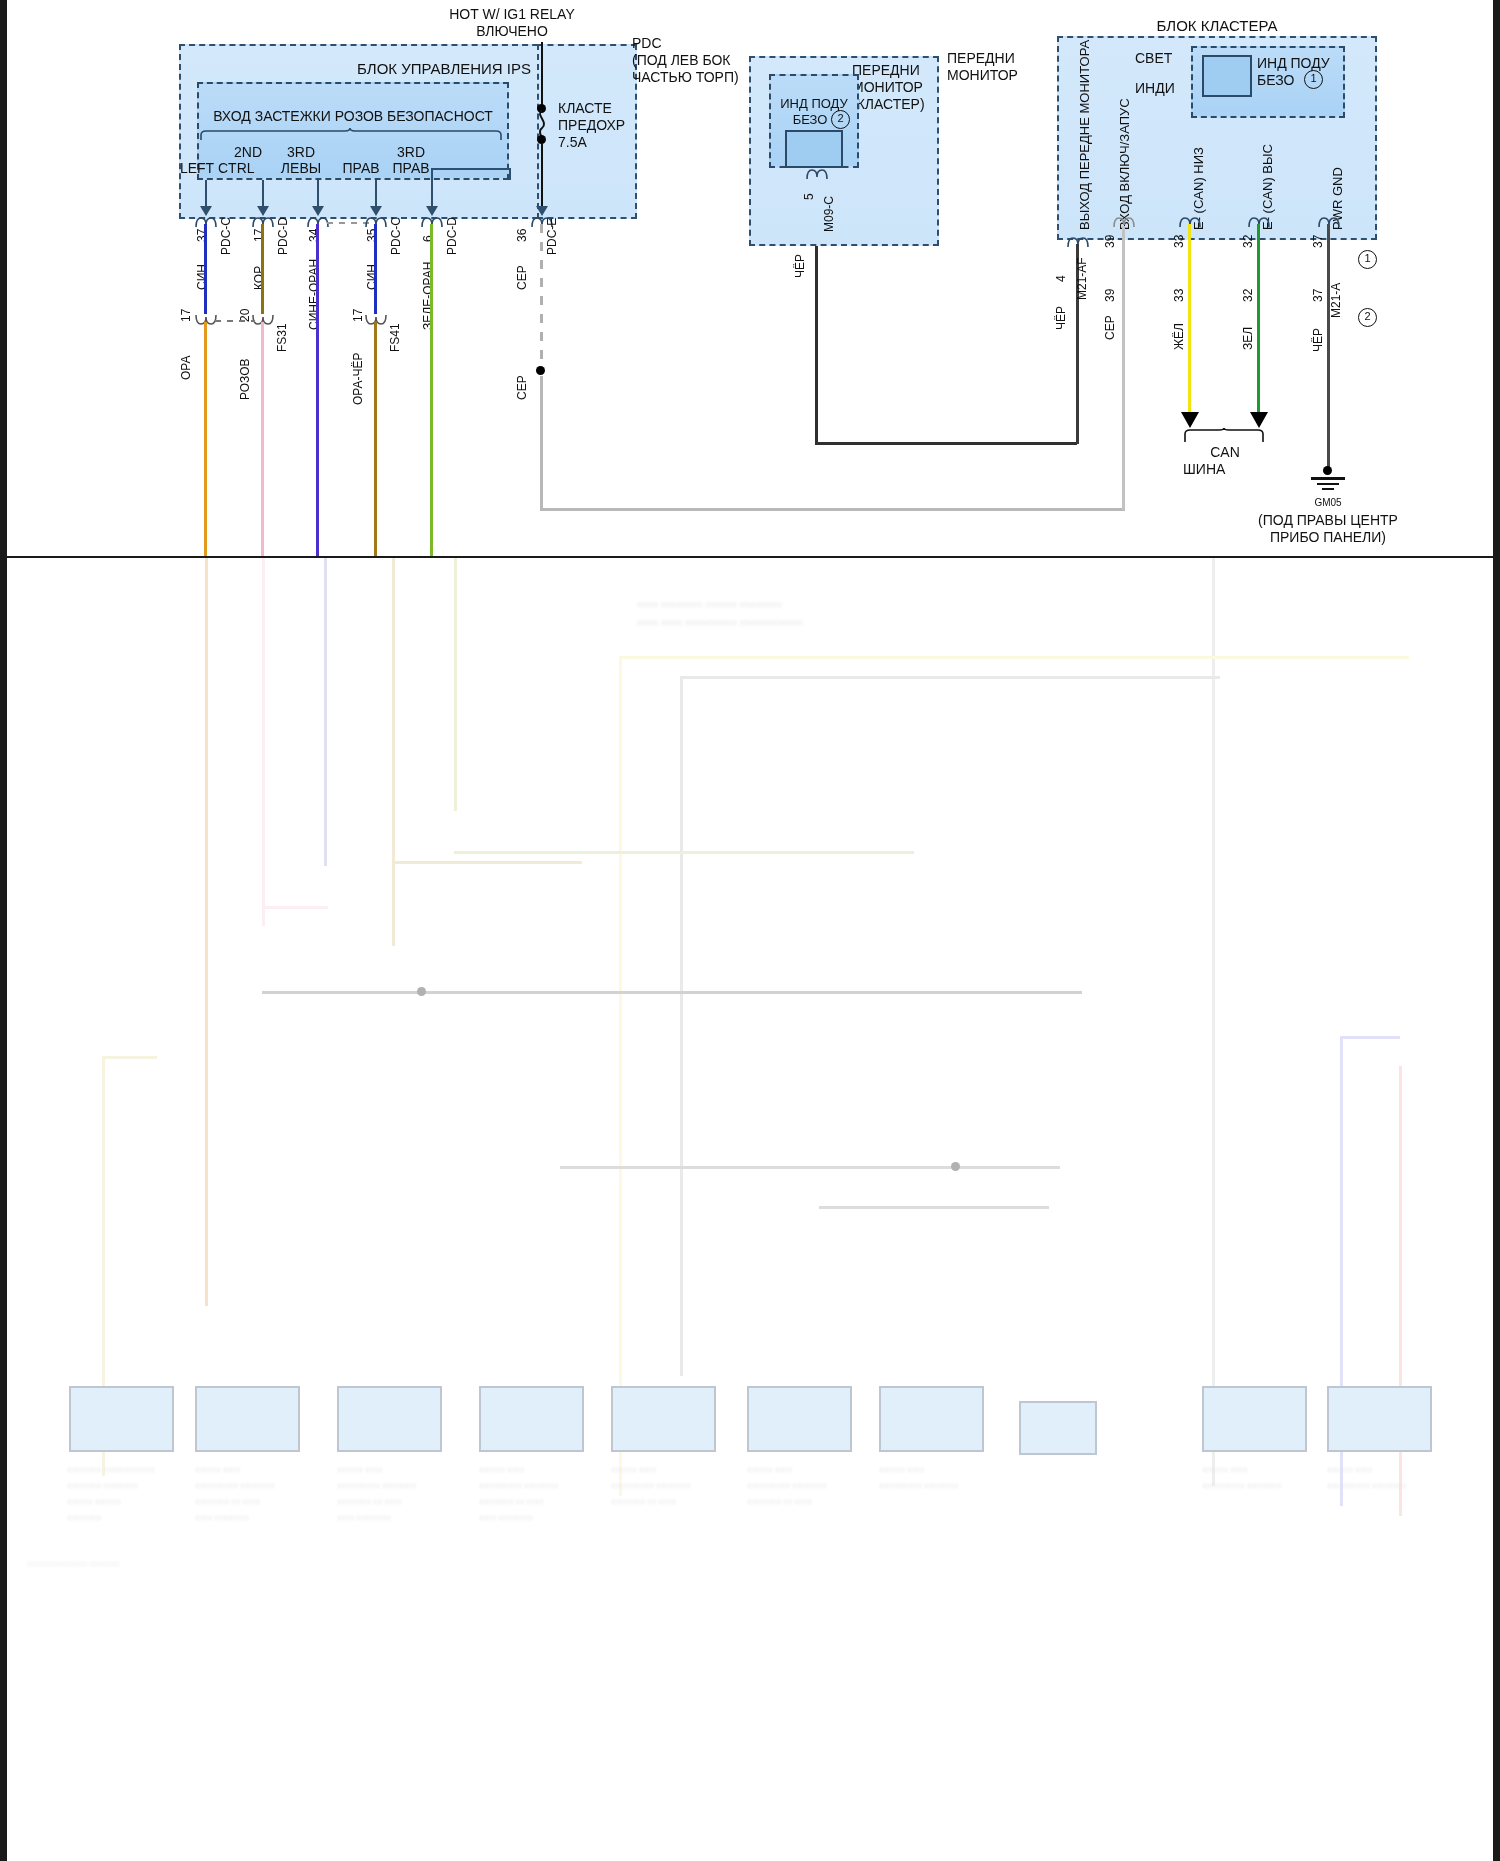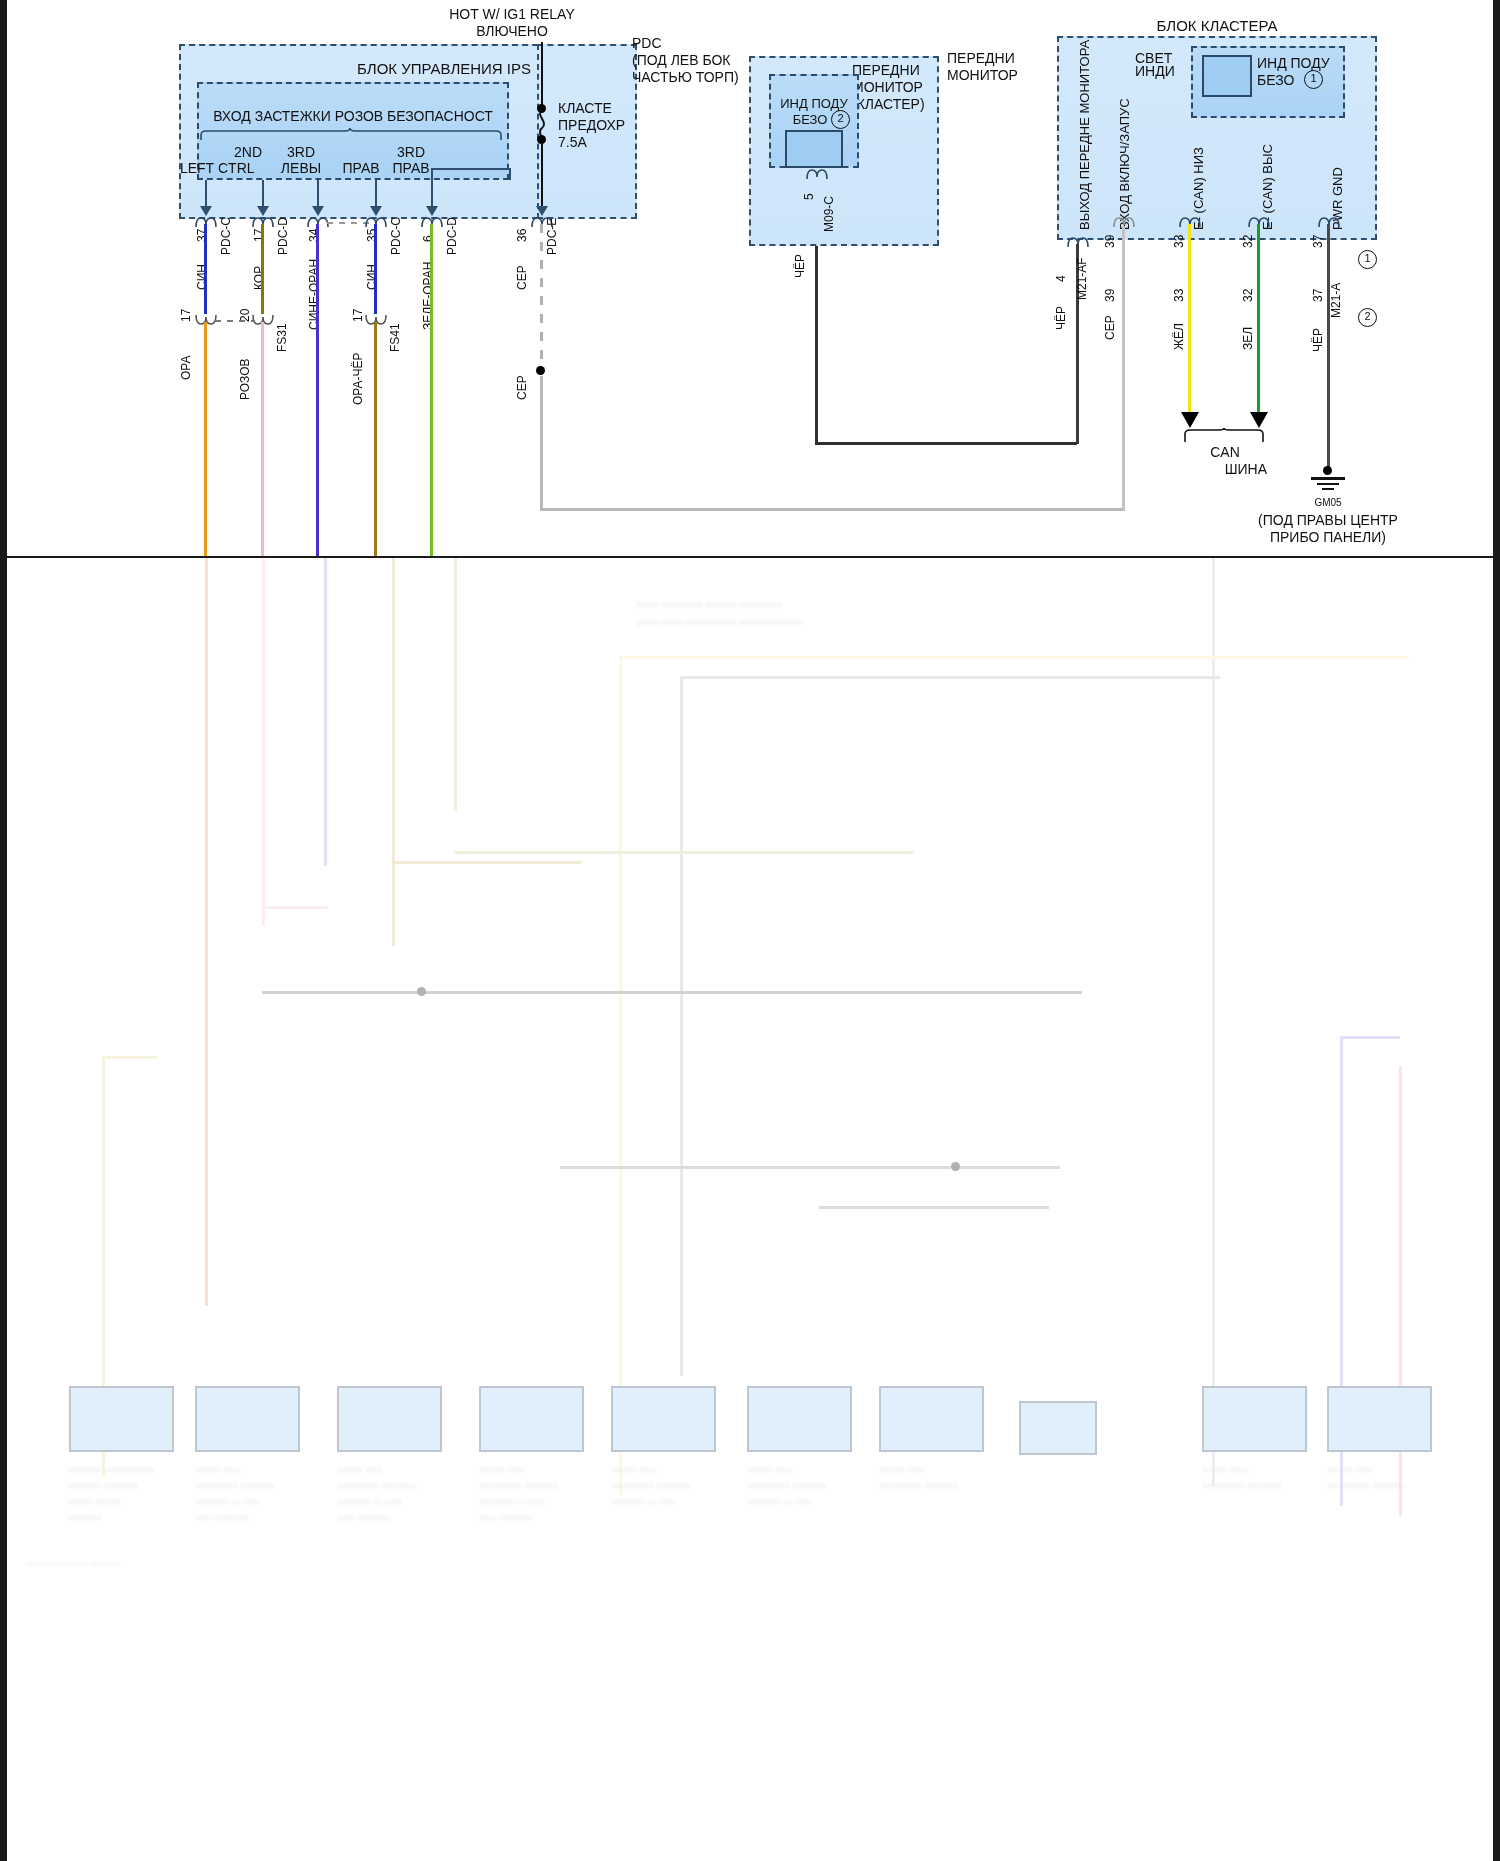--- a/index.html
+++ b/index.html
@@ -223,21 +223,21 @@
       <path d="M1 11 Q1 2 6 2 Q11 2 11 9 Q11 2 16 2 Q21 2 21 11" fill="none" stroke="#2b4a69" stroke-width="1.6"></path>
     </svg>
 
     <div class="lbl" style="left:940px;top:50px;font-size:14px;">ПЕРЕДНИ</div>
     <div class="lbl" style="left:940px;top:67px;font-size:14px;">МОНИТОР</div>
 
     <div class="mod" style="left:1050px;top:36px;width:320px;height:204px;"></div>
     <div class="lbl" style="left:1050px;top:18px;width:320px;text-align:center;font-size:15px;">БЛОК КЛАСТЕРА</div>
 
     <div class="lbl" style="left:1128px;top:50px;font-size:14px;">СВЕТ</div>
-    <div class="lbl" style="left:1128px;top:63px;font-size:14px;">ИНДИ</div>
+    <div class="lbl" style="left:1128px;top:80px;font-size:14px;">ИНДИ</div>
 
     <div class="mod inner" style="left:1184px;top:46px;width:154px;height:72px;"></div>
     <div class="mod plain" style="left:1195px;top:55px;width:50px;height:42px;"></div>
     <div class="lbl" style="left:1250px;top:55px;font-size:14px;">ИНД ПОДУ</div>
     <div class="lbl" style="left:1250px;top:72px;font-size:14px;">БЕЗО</div>
     <div class="circ" style="left:1297px;top:70px;">1</div>
 
     <div class="vert" style="left:1070px;top:230px;">ВЫХОД ПЕРЕДНЕ МОНИТОРА</div>
     <div class="vert" style="left:1110px;top:230px;">ВХОД ВКЛЮЧ/ЗАПУС</div>
     <div class="vert" style="left:1184px;top:230px;">E- (CAN) НИЗ</div>
@@ -354,21 +354,21 @@
     <div class="wv" style="left:1250px;top:224px;height:192px;background:#1f9b2e;"></div>
     <div class="vert sm" style="left:1234px;top:248px;">32</div>
     <div class="vert sm" style="left:1234px;top:302px;">32</div>
     <div class="vert sm" style="left:1234px;top:350px;">ЗЕЛ</div>
     <div class="arrow-blk" style="left:1243px;top:412px;"></div>
 
     <svg style="left:1176px;top:428px;width:84px;height:16px;">
       <path d="M2 14 L2 6 Q2 2 7 2 L36 2 Q41 2 41 0 Q41 2 46 2 L75 2 Q80 2 80 6 L80 14" fill="none" stroke="#111" stroke-width="1.6"></path>
     </svg>
     <div class="lbl" style="left:1176px;top:444px;width:84px;text-align:center;font-size:14px;">CAN</div>
-    <div class="lbl" style="left:1176px;top:461px;width:84px;text-align:right;font-size:14px;">ШИНА</div>
+    <div class="lbl" style="left:1176px;top:461px;width:84px;text-align:left;font-size:14px;">ШИНА</div>
 
     <svg style="left:1311px;top:216px;width:22px;height:12px;">
       <path d="M1 11 Q1 2 6 2 Q11 2 11 9 Q11 2 16 2 Q21 2 21 11" fill="none" stroke="#2b4a69" stroke-width="1.6"></path>
     </svg>
     <div class="wv" style="left:1320px;top:224px;height:246px;background:#4a4a4a;"></div>
     <div class="vert sm" style="left:1304px;top:248px;">37</div>
     <div class="vert sm" style="left:1304px;top:302px;">37</div>
     <div class="vert sm" style="left:1322px;top:318px;">M21-A</div>
     <div class="vert sm" style="left:1304px;top:352px;">ЧЁР</div>
 

